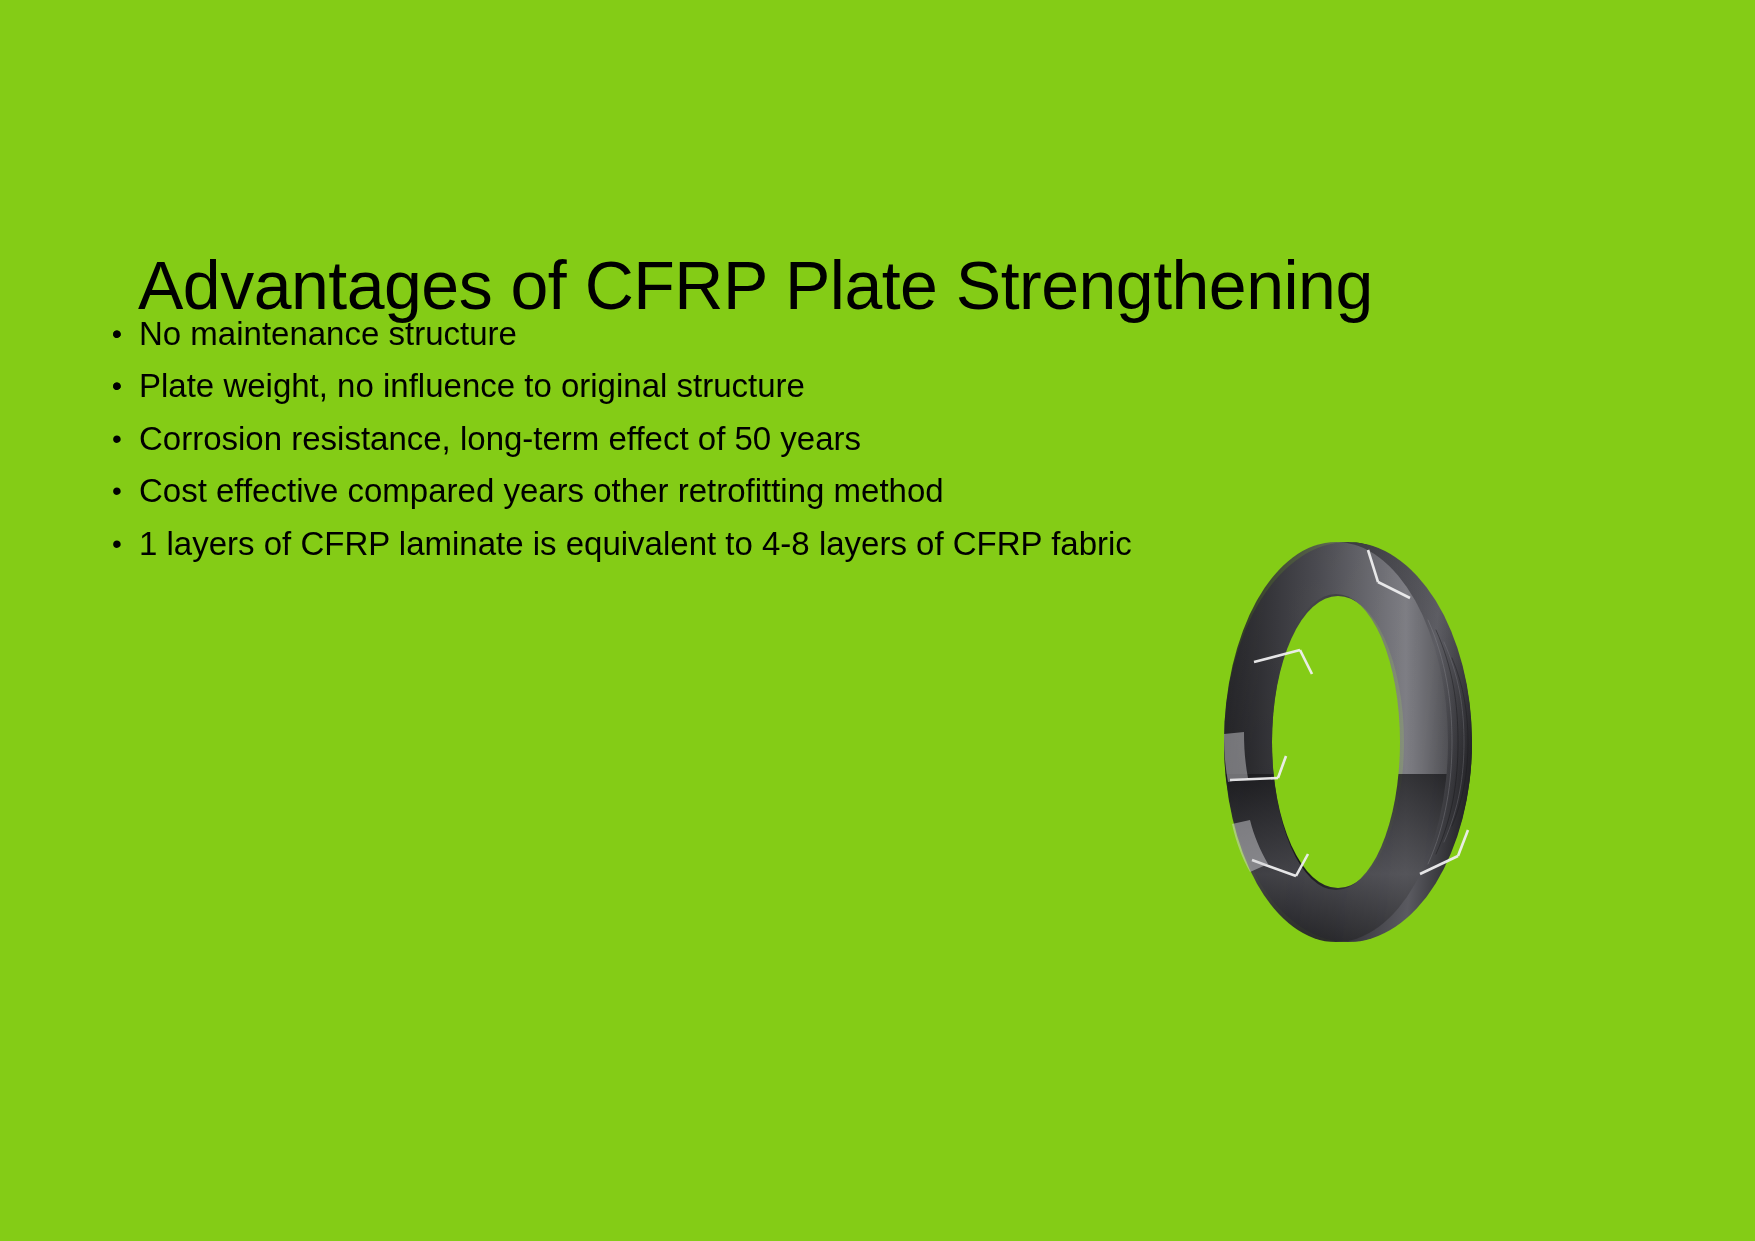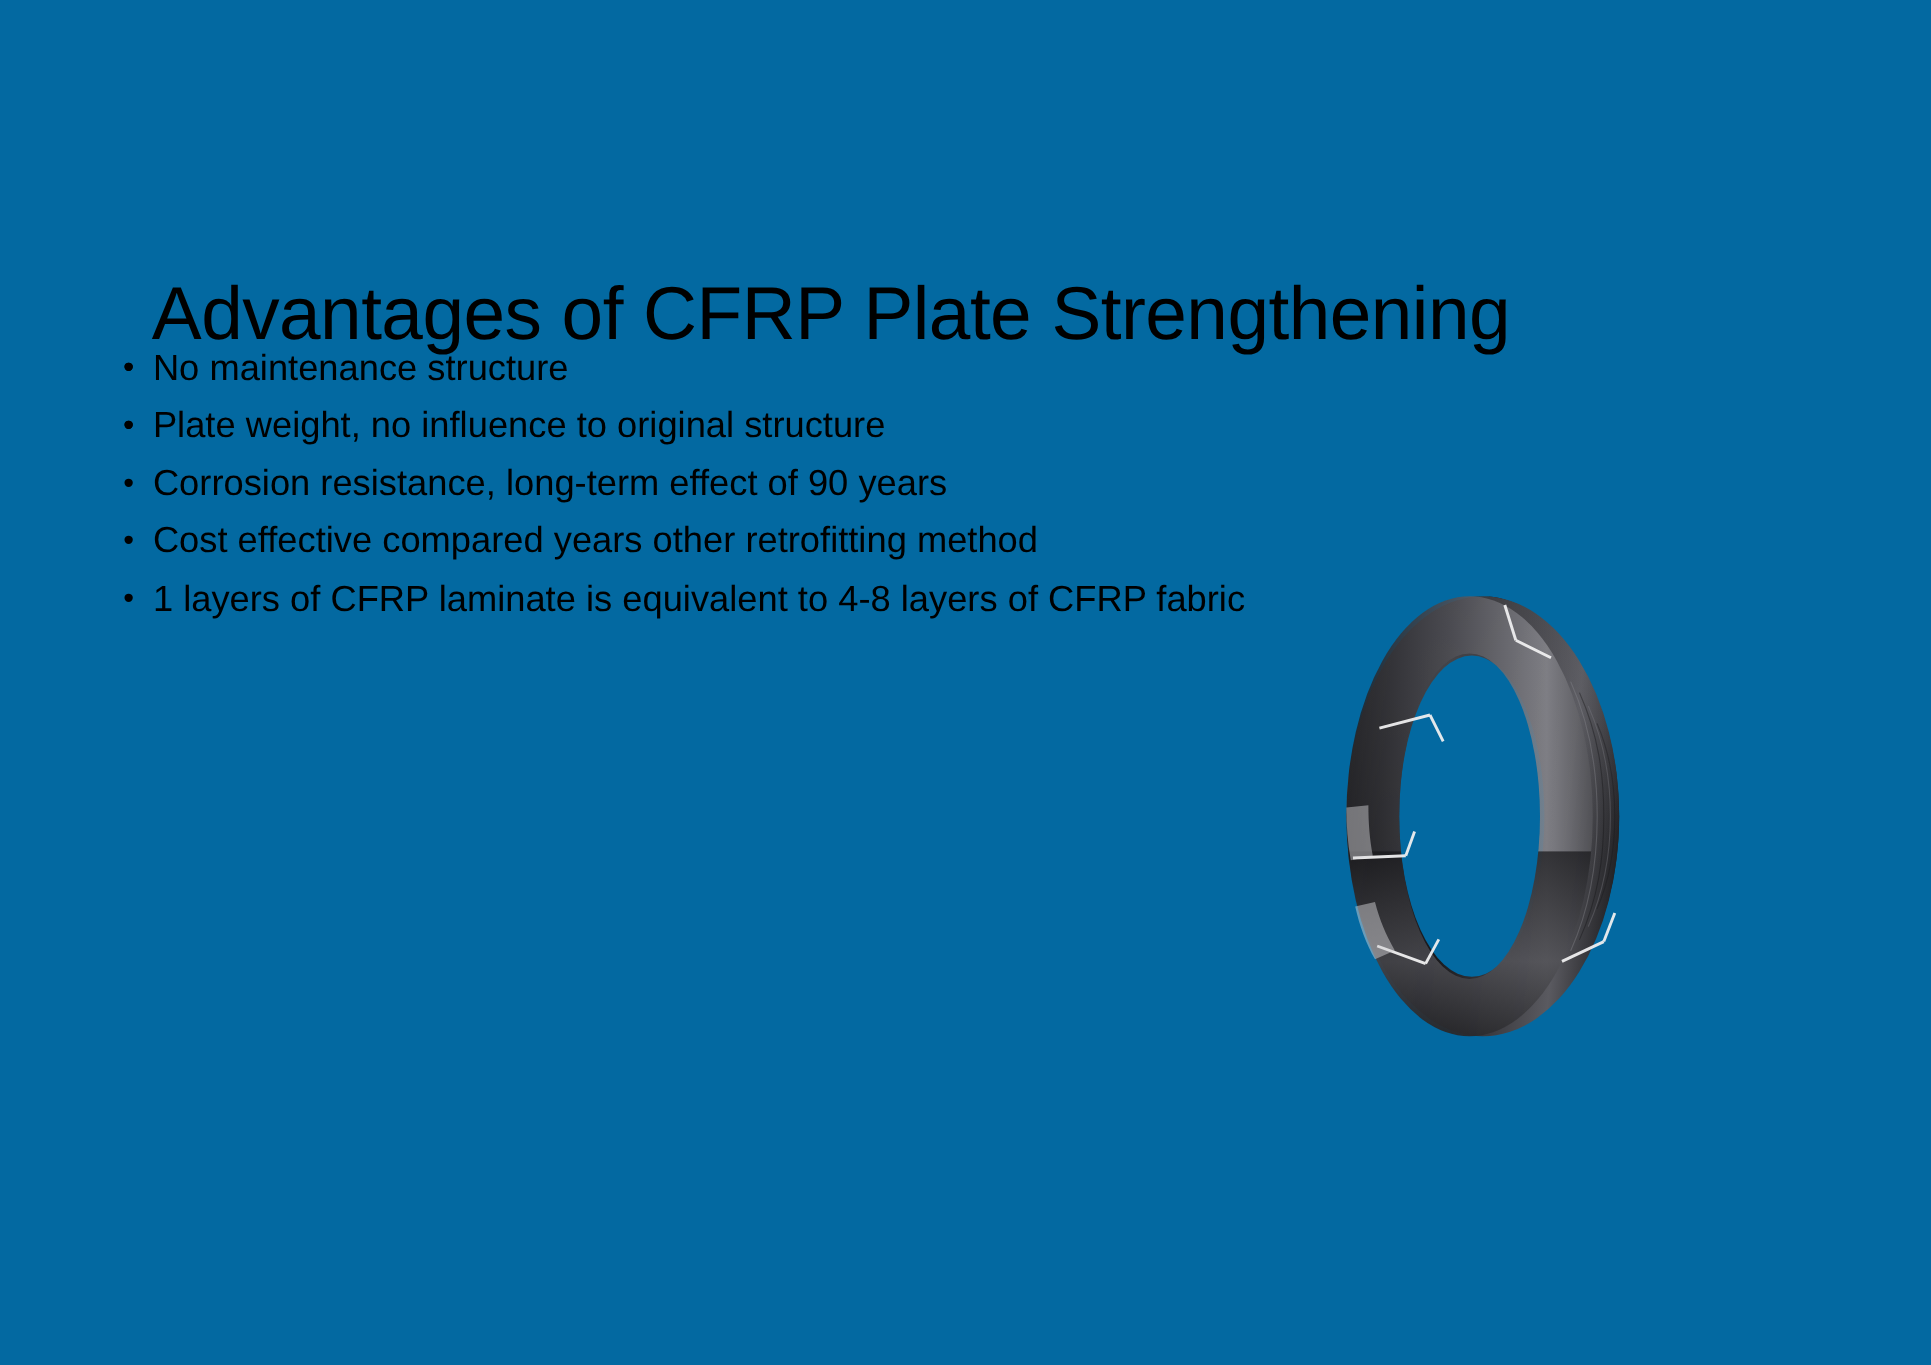--- a/index.html
+++ b/index.html
@@ -4,21 +4,21 @@
 <style>
   html, body {
     margin: 0;
     padding: 0;
     background: #ffffff;
   }
   #slide {
     position: relative;
     width: 1755px;
     height: 1241px;
-    background: #0369a1;
+    background: #84cc16;
     overflow: hidden;
     font-family: "Liberation Sans", "DejaVu Sans", sans-serif;
   }
 
   
   #slide-title {
     position: absolute;
     left: 138px;
     top: 196px;
     width: 1300px;
@@ -85,21 +85,21 @@
     </li>
     <li>
       <span class="bullet-marker">•</span>
     </li>
     <li>
       <span class="bullet-marker">•</span>
       <span>Plate weight, no influence to original structure</span>
     </li>
     <li>
       <span class="bullet-marker">•</span>
-      <span>Corrosion resistance, long-term effect of 90 years</span>
+      <span>Corrosion resistance, long-term effect of 50 years</span>
     </li>
     <li>
       <span class="bullet-marker">•</span>
       <span>Cost effective compared years other retrofitting method</span>
     </li>
     <li>
       <span class="bullet-marker">•</span>
       <span>1 layers of CFRP laminate is equivalent to 4-8 layers of CFRP fabric</span>
     </li>
   </ul>

